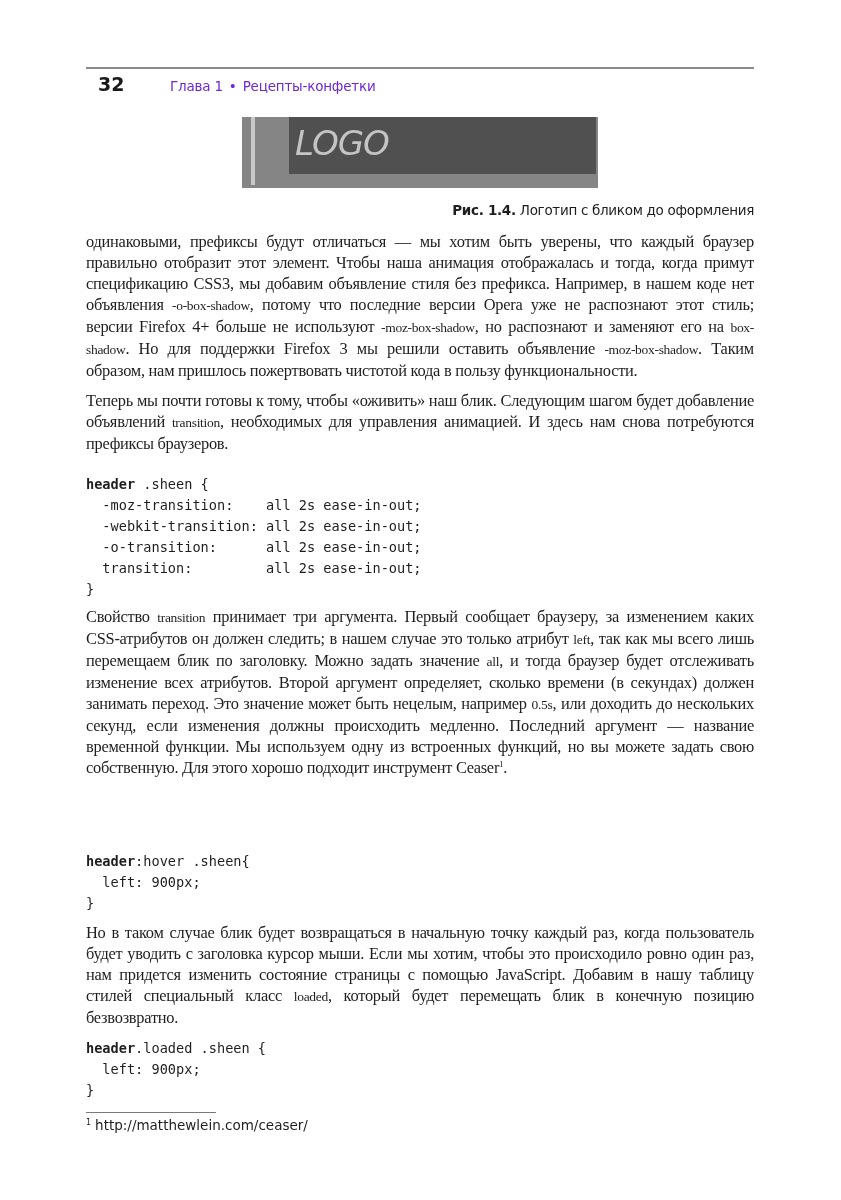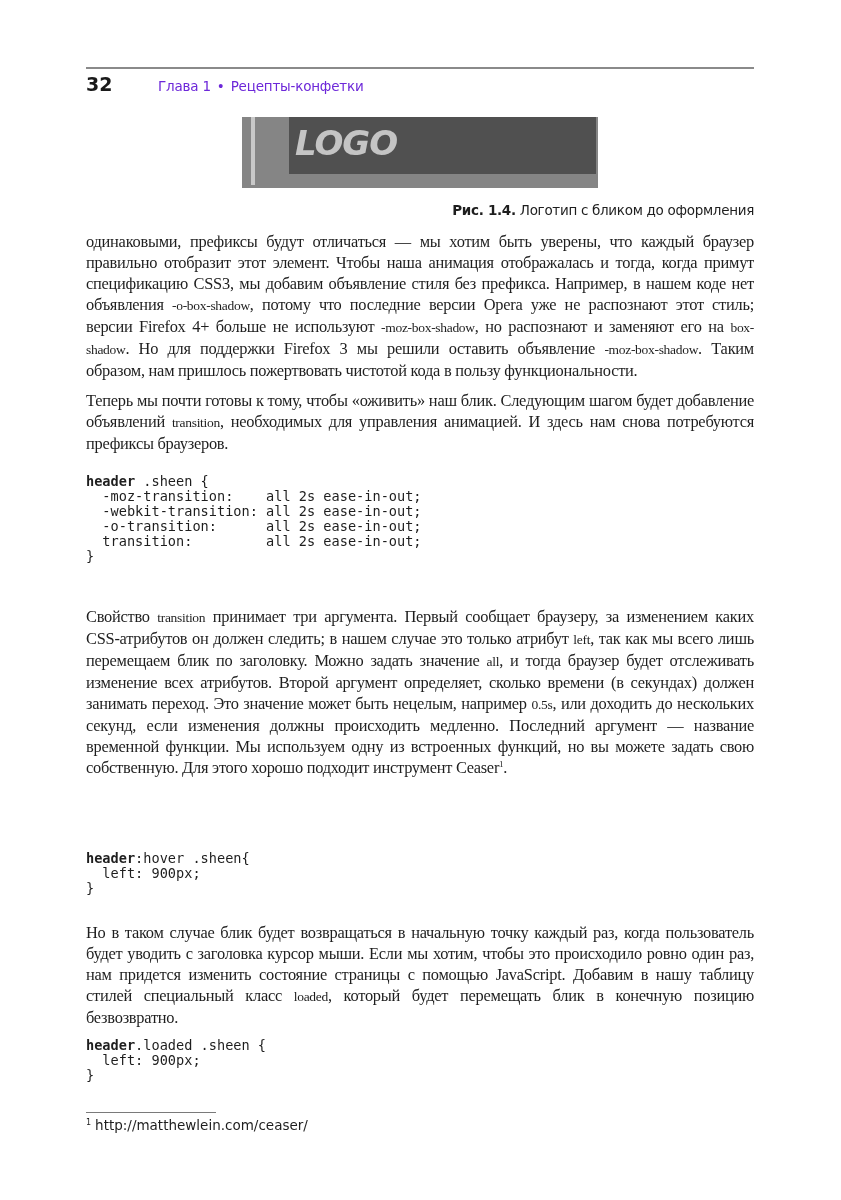--- a/index.html
+++ b/index.html
@@ -29,20 +29,21 @@
       height: 22px;
       display: flex;
       align-items: baseline;
       font-family: "DejaVu Sans", "Liberation Sans", sans-serif;
     }
     .page-number {
       font-weight: bold;
       font-size: 19px;
       color: #1a1a1a;
       width: 72px;
+      margin-left: 12px;
     }
     .chapter-title {
       font-size: 13.5px;
       color: #6d28d9;
       letter-spacing: -0.2px;
     }
     .chapter-title .bullet { margin: 0 6px; }
 
     .figure {
       position: absolute;
@@ -59,21 +60,21 @@
     .figure .logo-header {
       position: absolute;
       left: 47px; top: 0;
       width: 307px; height: 57px;
       background: #505050;
     }
     .figure .logo-text {
       position: absolute;
       left: 6px; top: 6px;
       font-family: "DejaVu Sans", "Liberation Sans", sans-serif;
-      font-weight: bold;
+      font-weight: normal;
       font-style: italic;
       font-size: 34px;
       letter-spacing: -1px;
       color: #c4c4c4;
     }
     .figure-caption {
       position: absolute;
       left: 0; top: 202px;
       width: 668px;
       text-align: right;
@@ -98,21 +99,21 @@
     code, .mono {
       font-family: Liberation Serif, serif;
       font-size: 13.5px;
       letter-spacing: -0.3px;
     }
     .code-block {
       position: absolute;
       left: 0;
       font-family: "DejaVu Sans Mono", "Liberation Mono", monospace;
       font-size: 13.6px;
-      line-height: 15px;
+      line-height: 21px;
       white-space: pre;
       color: #1e1e1e;
     }
     .code-block .kw { font-weight: bold; }
     sup.fn { font-size: 9px; vertical-align: super; line-height: 0; }
 
     .footnote-rule {
       position: absolute;
       left: 0; top: 1112px;
       width: 130px; height: 1px;

